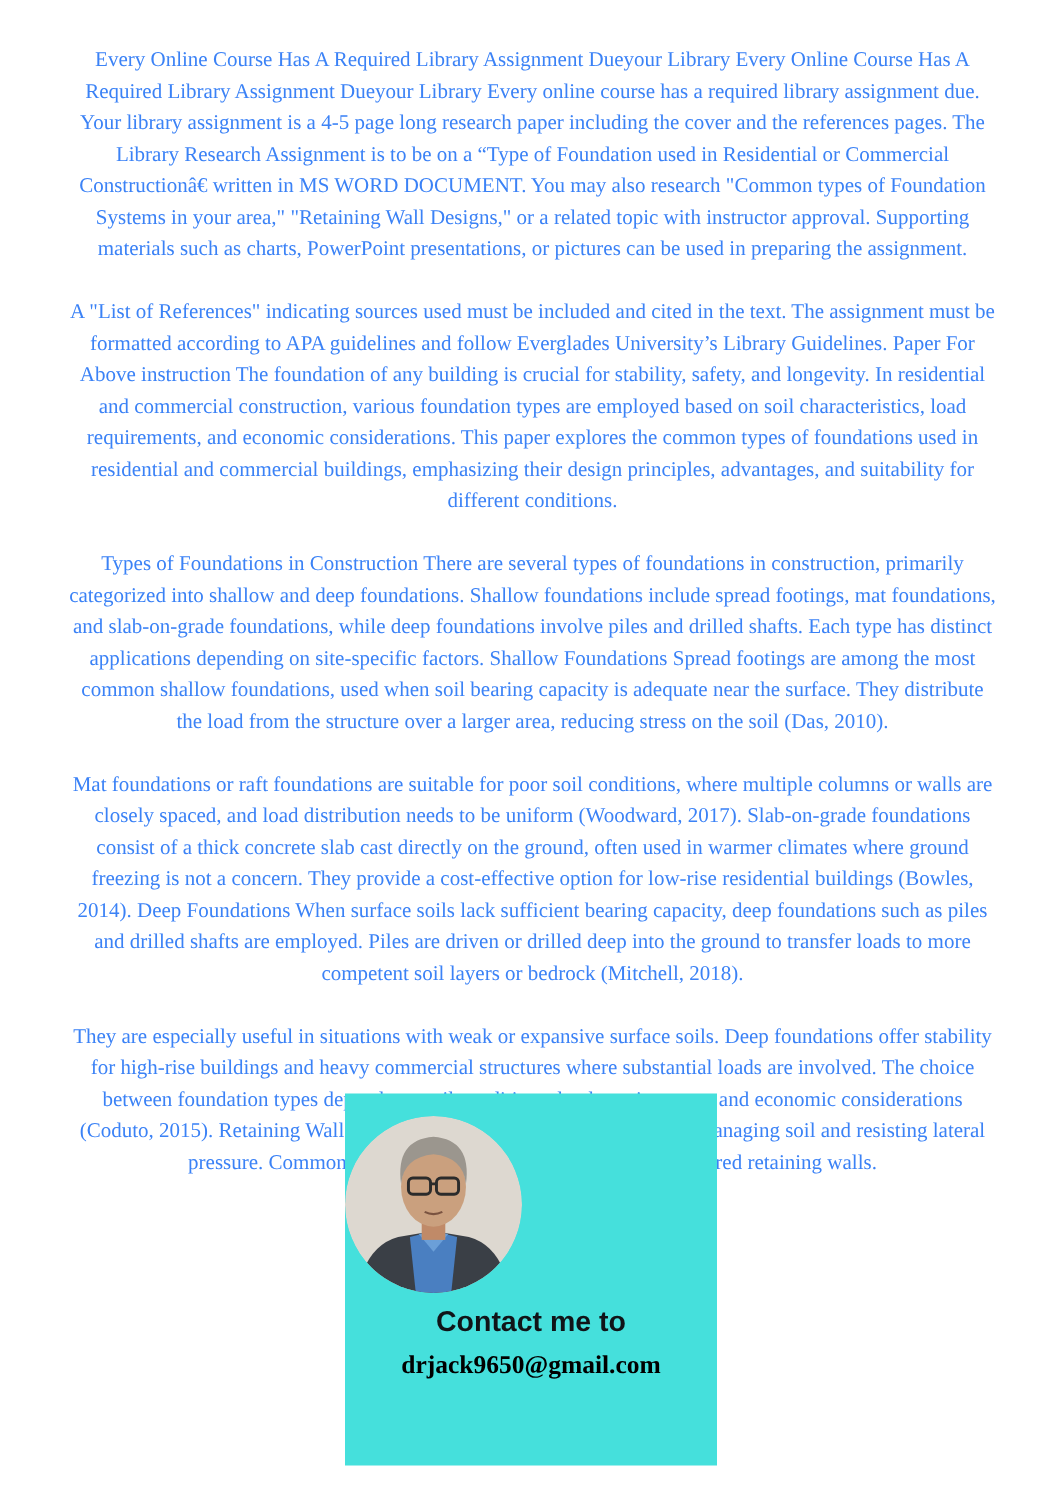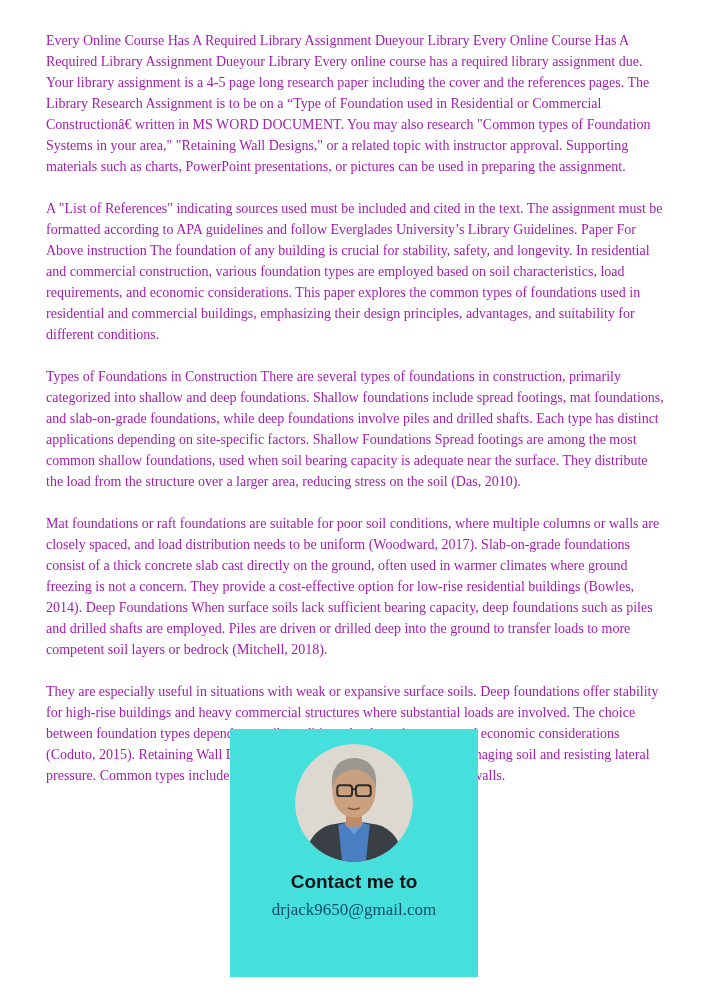--- a/index.html
+++ b/index.html
@@ -14,35 +14,34 @@
     overflow: hidden;
     font-family: "Liberation Serif", "DejaVu Serif", serif;
   }
   .doc {
     position: absolute;
     left: 46px;
     top: 30px;
     width: 618px;
     font-size: 14px;
     line-height: 21px;
-    color: #a21caf;
-    text-align: left;
+    color: #3b82f6;
+    text-align: center;
   }
   .doc p {
     margin: 0 0 21px 0;
   }
   .contact-card {
     position: absolute;
     left: 230px;
     top: 729px;
     width: 248px;
     height: 248px;
     display: flex;
     flex-direction: column;
-    align-items: center;
     box-sizing: border-box;
   }
   .avatar {
     width: 118px;
     height: 118px;
     border-radius: 50%;
     overflow: hidden;
     margin-top: 15px;
     flex: 0 0 auto;
   }
@@ -51,24 +50,24 @@
     font-family: "Liberation Sans", "DejaVu Sans", sans-serif;
     font-weight: 700;
     font-size: 19px;
     line-height: 27px;
     color: #101418;
     text-align: center;
     margin-top: 6px;
   }
   .card-email {
     font-family: "Liberation Serif", "DejaVu Serif", serif;
-    font-weight: 400;
+    font-weight: 700;
     font-size: 17px;
     line-height: 22px;
-    color: #0c4a6e;
+    color: #000000;
     text-align: center;
     margin-top: 4px;
   }
 </style>
 </head>
 <body>
 
 <div class="doc">
   <p>Every Online Course Has A Required Library Assignment Dueyour Library Every Online Course Has A Required Library Assignment Dueyour Library Every online course has a required library assignment due. Your library assignment is a 4-5 page long research paper including the cover and the references pages. The Library Research Assignment is to be on a “Type of Foundation used in Residential or Commercial Constructionâ€ written in MS WORD DOCUMENT. You may also research "Common types of Foundation Systems in your area," "Retaining Wall Designs," or a related topic with instructor approval. Supporting materials such as charts, PowerPoint presentations, or pictures can be used in preparing the assignment.</p>
   <p>A "List of References" indicating sources used must be included and cited in the text. The assignment must be formatted according to APA guidelines and follow Everglades University’s Library Guidelines. Paper For Above instruction The foundation of any building is crucial for stability, safety, and longevity. In residential and commercial construction, various foundation types are employed based on soil characteristics, load requirements, and economic considerations. This paper explores the common types of foundations used in residential and commercial buildings, emphasizing their design principles, advantages, and suitability for different conditions.</p>

